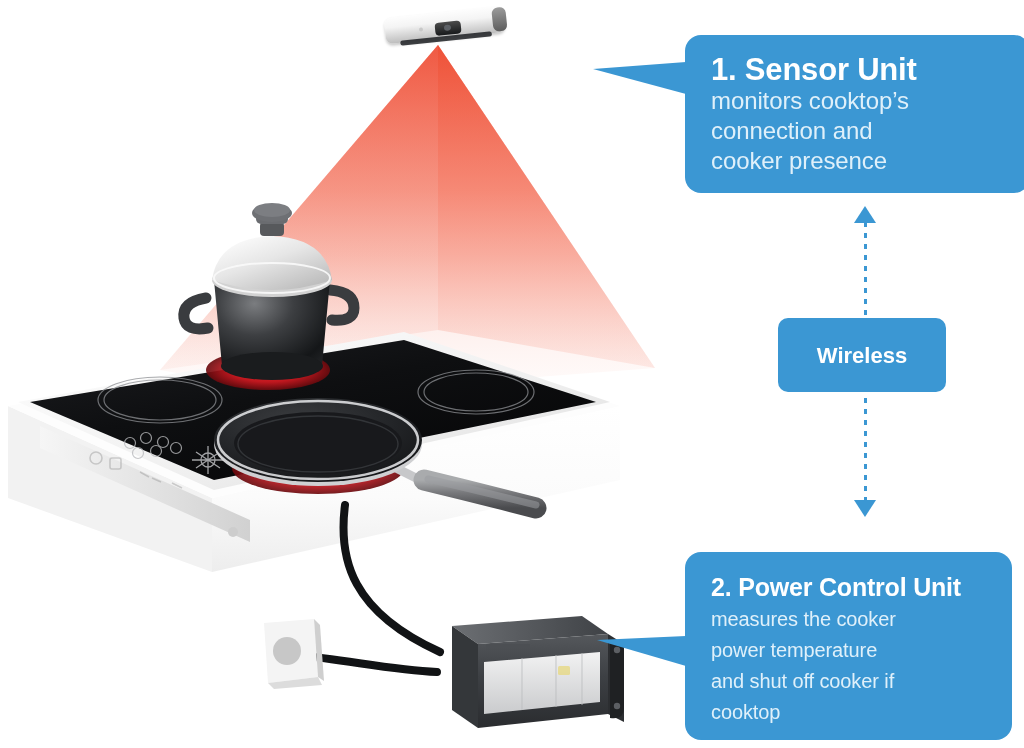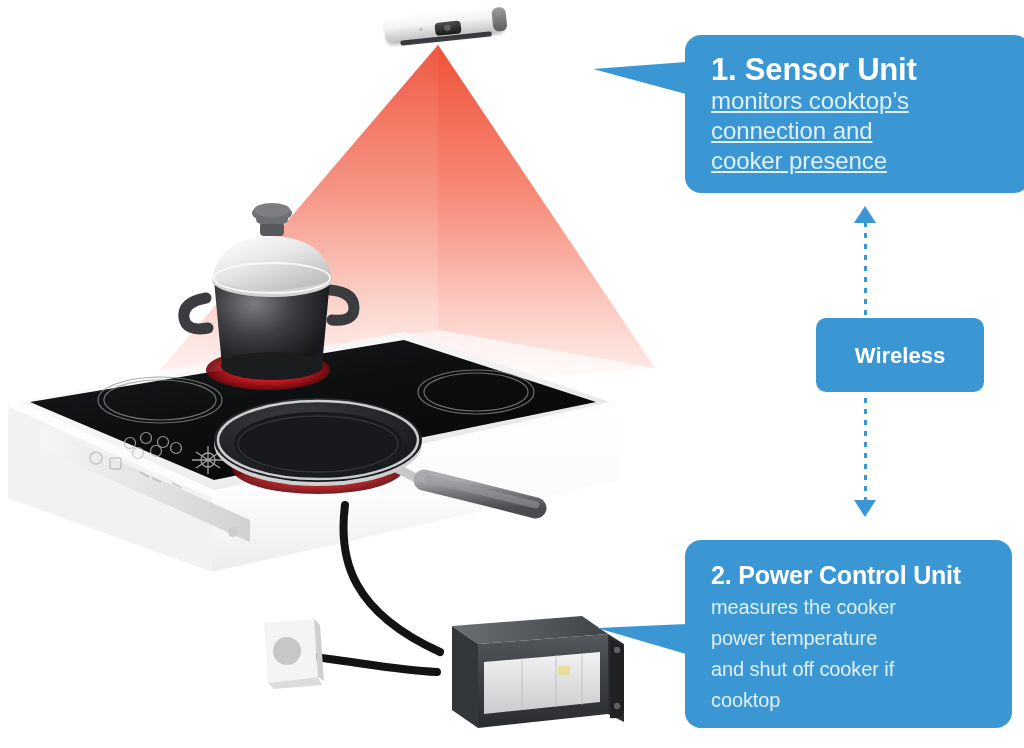--- a/index.html
+++ b/index.html
@@ -30,30 +30,30 @@
   .callout-tail{
     position:absolute;
     width:0;height:0;
   }
 
   #callout-sensor{
     left:685px;top:35px;width:345px;height:158px;
     padding:19px 24px 0 26px;
   }
   #callout-sensor .ctitle{font-size:31px;line-height:32px;}
-  #callout-sensor .cbody{font-size:24px;line-height:30px;text-decoration:underline;}
+  #callout-sensor .cbody{font-size:24px;line-height:30px;}
   #tail-sensor{
     left:-92px;top:27px;
     border-top:7px solid transparent;
     border-bottom:25px solid transparent;
     border-right:93px solid #3b97d3;
   }
 
   #callout-power{
-    left:685px;top:540px;width:327px;height:188px;
+    left:685px;top:552px;width:327px;height:188px;
     padding:19px 20px 4px 26px;
   }
   #callout-power .ctitle{font-size:25px;line-height:33px;}
   #callout-power .cbody{font-size:20px;line-height:31px;}
   #tail-power{
     left:-88px;top:84px;
     border-top:4px solid transparent;
     border-bottom:26px solid transparent;
     border-right:89px solid #3b97d3;
   }
@@ -74,21 +74,20 @@
     position:absolute;left:calc(50% - 11px);top:300px;width:0;height:0;
     border-left:11px solid transparent;border-right:11px solid transparent;
     border-top:17px solid #3b97d3;
   }
   #wireless-badge{
     position:absolute;left:18px;top:118px;width:168px;height:74px;
     background:#3b97d3;border-radius:10px;
     display:flex;flex-direction:column;align-items:center;justify-content:center;
     color:#ffffff;font-weight:bold;font-size:22px;line-height:29px;
     text-align:center;
-    margin-left:38px;
   }
 
   
   #sensor-unit{
     position:absolute;left:385px;top:6px;width:120px;height:44px;
     transform:rotate(-6deg);
   }
   #sensor-body{
     position:absolute;left:0;top:6px;width:120px;height:26px;
     border-radius:7px;

